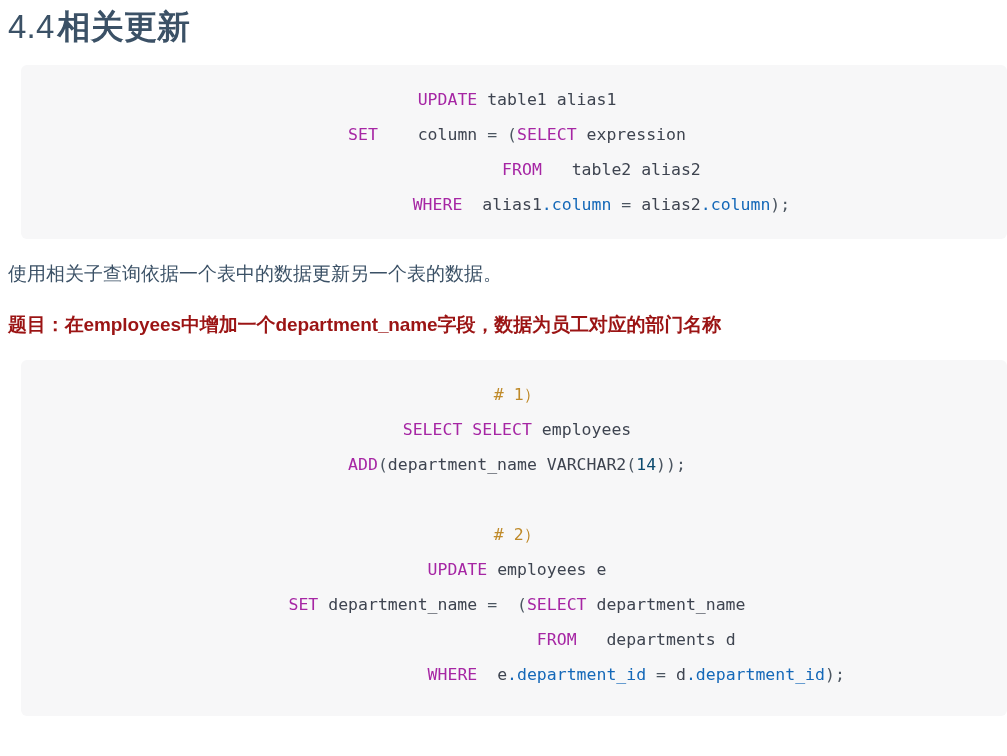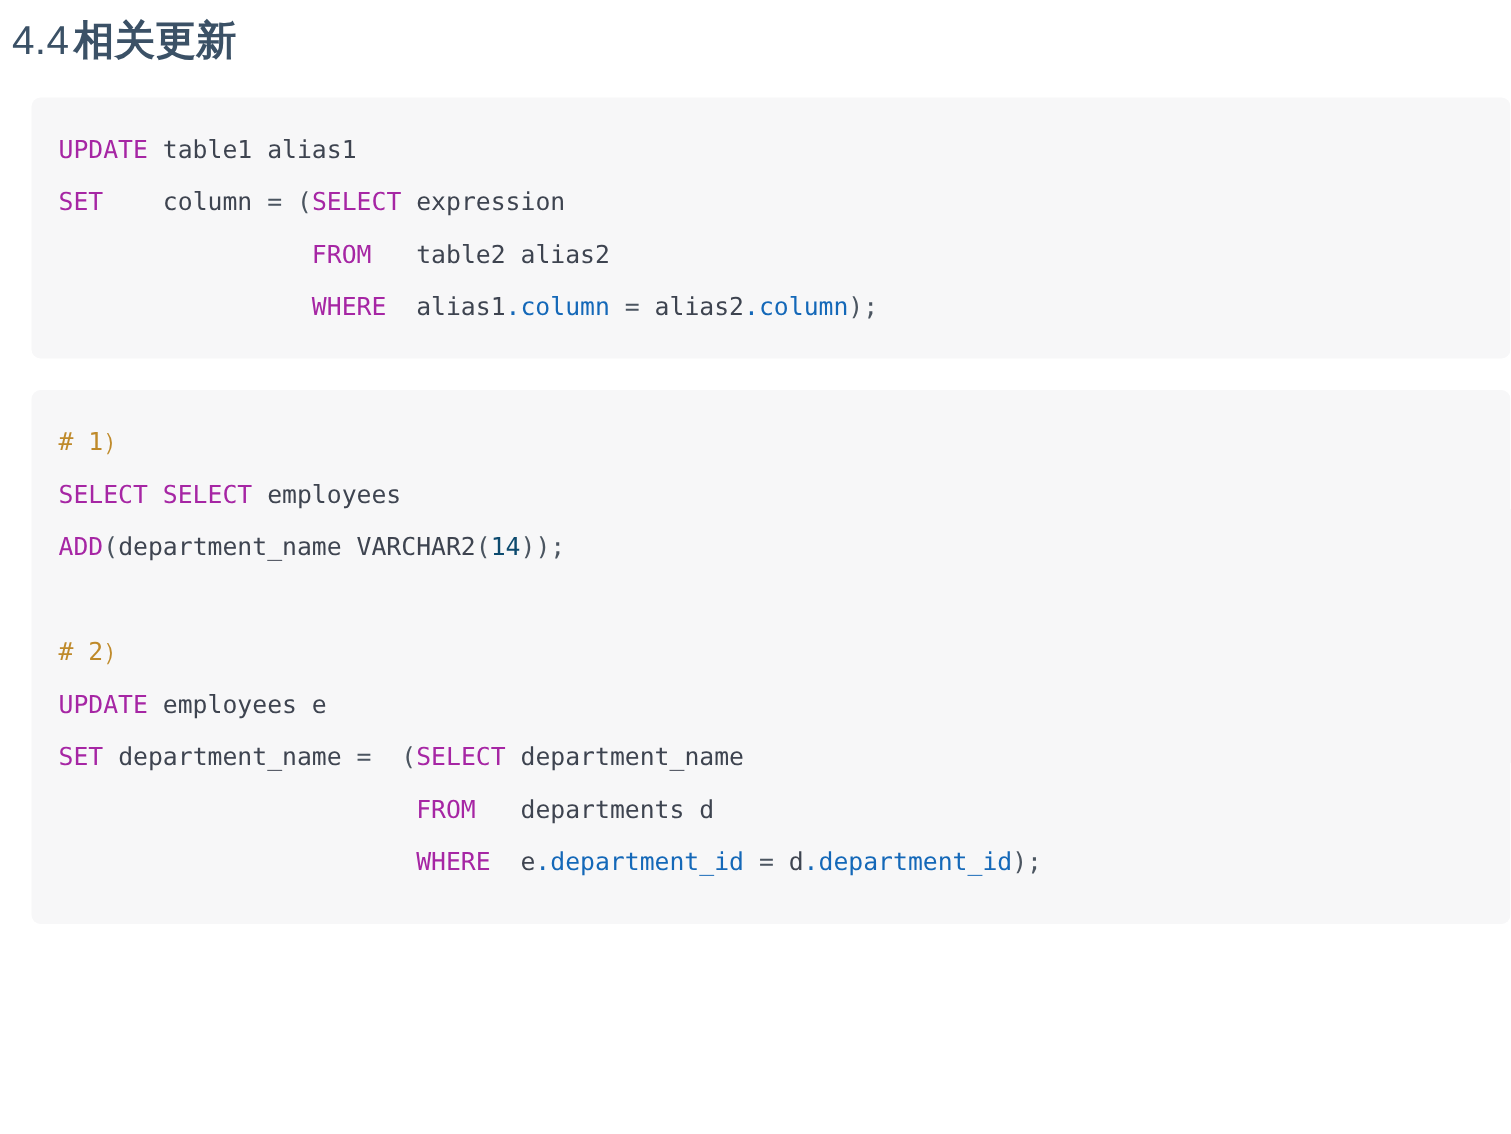--- a/index.html
+++ b/index.html
@@ -20,40 +20,41 @@
     width: 1007px;
     height: 756px;
     box-sizing: border-box;
     padding: 0 0 0 0;
   }
 
   
   .heading {
     margin: 0;
     padding: 8px 0 0 8px;
-    font-size: 27px;
+    font-size: 33px;
     line-height: 38px;
     font-weight: 700;
     color: #3b5166;
     letter-spacing: 0.2px;
   }
   .heading .num {
     font-weight: 400;
     margin-right: 3px;
   }
 
   
   .codeblock {
     background: #f7f7f8;
     border-radius: 6px;
     margin: 19px 0 0 21px;
     padding: 17px 12px 17px 18px;
     width: 986px;
     box-sizing: border-box;
     overflow: hidden;
+    text-align: center;
   }
   .codeblock pre {
     margin: 0;
     font-family: "DejaVu Sans Mono", "Liberation Mono", monospace;
     font-size: 16.5px;
     line-height: 35px;
     white-space: pre;
     color: #33383d;
     letter-spacing: 0px;
   }
@@ -97,21 +98,23 @@
 
   <h2 class="heading"><span class="num">4.4</span><span>相关更新</span></h2>
 
   <div class="codeblock first">
     <pre><span class="kw">UPDATE</span> <span class="id">table1</span> <span class="id">alias1</span>
 <span class="kw">SET</span>    <span class="id">column</span> <span class="punc">=</span> <span class="punc">(</span><span class="kw">SELECT</span> <span class="id">expression</span>
                  <span class="kw">FROM</span>   <span class="id">table2</span> <span class="id">alias2</span>
                  <span class="kw">WHERE</span>  <span class="id">alias1</span><span class="prop">.column</span> <span class="punc">=</span> <span class="id">alias2</span><span class="prop">.column</span><span class="punc">);</span></pre>
   </div>
 
+  <p class="para">使用相关子查询依据一个表中的数据更新另一个表的数据。</p>
 
+  <p class="redline">题目：在employees中增加一个department_name字段，数据为员工对应的部门名称</p>
 
   <div class="codeblock second">
     <pre><span class="cmt"># 1）</span>
 <span class="kw">SELECT</span> <span class="kw">SELECT</span> <span class="id">employees</span>
 <span class="kw">ADD</span><span class="punc">(</span><span class="id">department_name</span> <span class="id">VARCHAR2</span><span class="punc">(</span><span class="num2">14</span><span class="punc">));</span>
 
 <span class="cmt"># 2）</span>
 <span class="kw">UPDATE</span> <span class="id">employees</span> <span class="id">e</span>
 <span class="kw">SET</span> <span class="id">department_name</span> <span class="punc">=</span>  <span class="punc">(</span><span class="kw">SELECT</span> <span class="id">department_name</span>
                         <span class="kw">FROM</span>   <span class="id">departments</span> <span class="id">d</span>

